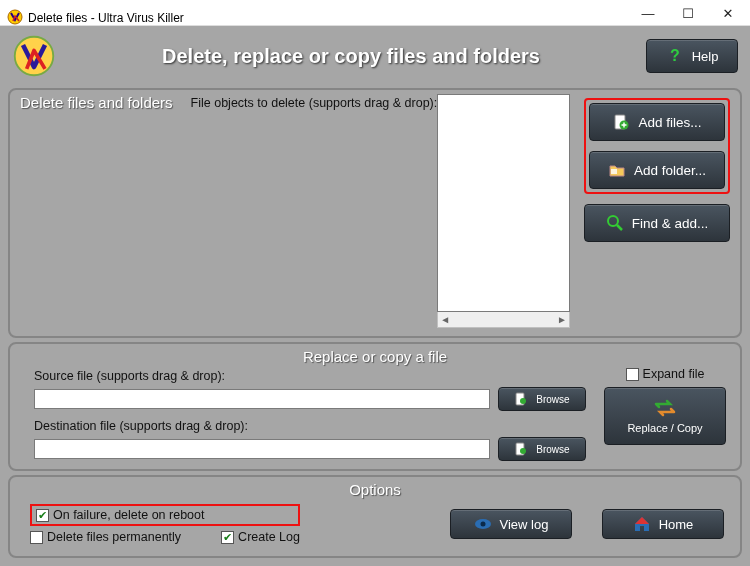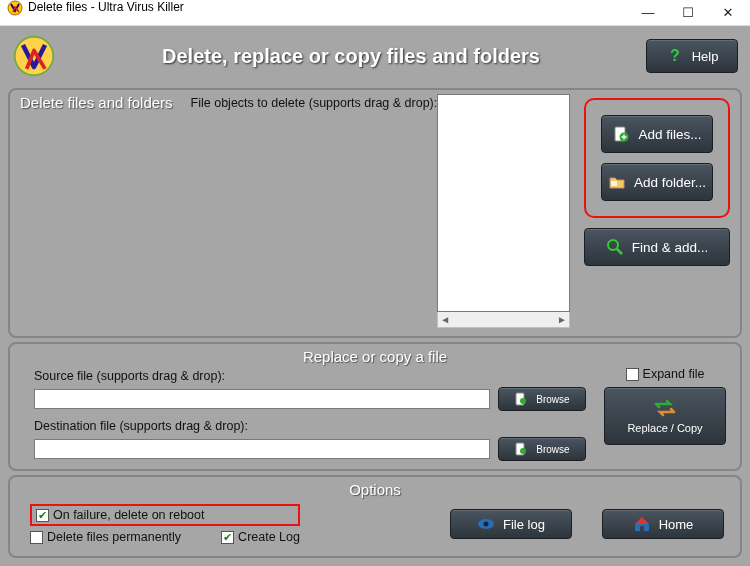--- a/index.html
+++ b/index.html
@@ -1,17 +1,17 @@
 <!DOCTYPE html>
 <html><head>
 <meta charset="utf-8">
 <style>
   * { box-sizing: border-box; margin: 0; padding: 0; }
   body { font-family: "Segoe UI", Tahoma, sans-serif; background: #fff; width: 750px; height: 566px; overflow: hidden; }
-  .titlebar { height: 26px; background: #fff; display: flex; align-items: flex-start; padding: 0 2px; border-bottom: 1px solid #ddd; }
+  .titlebar { height: 26px; background: #fff; display: flex; align-items: flex-end; padding: 0 2px; border-bottom: 1px solid #ddd; }
   .titlebar .app-icon { width: 16px; height: 16px; margin: 0 5px; }
   .titlebar .title { font-size: 12px; flex: 1; color: #000; }
   .titlebar .win-controls { display: flex; }
   .titlebar .win-controls div { width: 40px; height: 24px; display:flex; align-items:center; justify-content:center; font-size: 13px; color:#222; }
   .chrome-body { background: #a6a6a6; height: calc(566px - 26px); padding: 6px 8px 8px 8px; display:flex; flex-direction: column; gap: 4px; }
   .header-row { display:flex; align-items:center; gap:10px; padding: 2px 4px 6px 4px; justify-content: space-between; }
   .logo { width: 44px; height: 44px; }
   .header-title { flex:1; text-align:center; color:#fff; font-weight:bold; font-size:20px; text-shadow: 1px 1px 2px rgba(0,0,0,.7); }
   .dark-btn {
     background: linear-gradient(#4a5560, #2d343b);
@@ -38,21 +38,21 @@
   .field-label { font-size: 12.5px; color: #111; margin: 2px 0 2px 18px; }
   .list-row { display:flex; gap:14px; flex:1; }
   .list-box-wrap { flex:1; display:flex; flex-direction:column; }
   .list-box {
     background:#fff; border:1px solid #7a7a7a; flex:1; overflow:auto;
     scrollbar-width: thin;
   }
   .scroll-h { height:16px; background:#efefef; border:1px solid #c0c0c0; border-top:none; display:flex; justify-content:space-between; align-items:center; font-size:10px; color:#666; padding:0 2px;}
   .side-buttons { width: 146px; display:flex; flex-direction:column; gap:10px; padding-top:4px; }
   .side-btn { height: 38px; font-size:13.5px; }
-  .highlight-red { border: 2px solid #e11; padding: 15px; border-radius:10px; }
+  .highlight-red { border: 2px solid #e11; padding: 3px; border-radius:4px; }
   .side-highlight { }
   .replace-panel { }
   .replace-grid { display:flex; gap: 14px; align-items:flex-start; }
   .replace-left { flex:1; display:flex; flex-direction:column; gap:2px; padding-left: 14px; }
   .inline-row { display:flex; gap:8px; align-items:center; }
   .text-input { flex:1; height:20px; background:#fff; border:1px solid #7a7a7a; font-size:12px; padding:1px 3px; }
   .browse-btn { width: 88px; height: 24px; font-size:10px; }
   .replace-right { width: 130px; display:flex; flex-direction:column; gap:6px; align-items:center; padding-top:0px;}
   .check-row { display:flex; align-items:center; gap:4px; font-size:12.5px; color:#111; }
   .check-box { width:13px; height:13px; border:1px solid #555; background:#fff; display:flex; align-items:center; justify-content:center; font-size:11px; color:#1a7f1a; line-height:1;}
@@ -221,21 +221,21 @@
         </div>
       </div>
       <div style="flex:1"></div>
       <div class="dark-btn opt-btn">
         <span>
           <svg width="18" height="14" viewBox="0 0 18 14">
               <ellipse cx="9" cy="7" rx="8" ry="5" fill="#2a6db3"></ellipse>
               <circle cx="9" cy="7" r="2.5" fill="#0b2a4a"></circle>
             </svg>
         </span>
-        <span>File log</span>
+        <span>View log</span>
       </div>
       <div class="dark-btn opt-btn">
         <span>
           <svg width="18" height="16" viewBox="0 0 18 16">
               <path d="M2 8 L9 1 L16 8 v7 h-5 v-5 h-4 v5 h-5 z" fill="#2a6db3"></path>
               <path d="M2 8 L9 1 L16 8" fill="#d33"></path>
             </svg>
         </span>
         <span>Home</span>
       </div>

